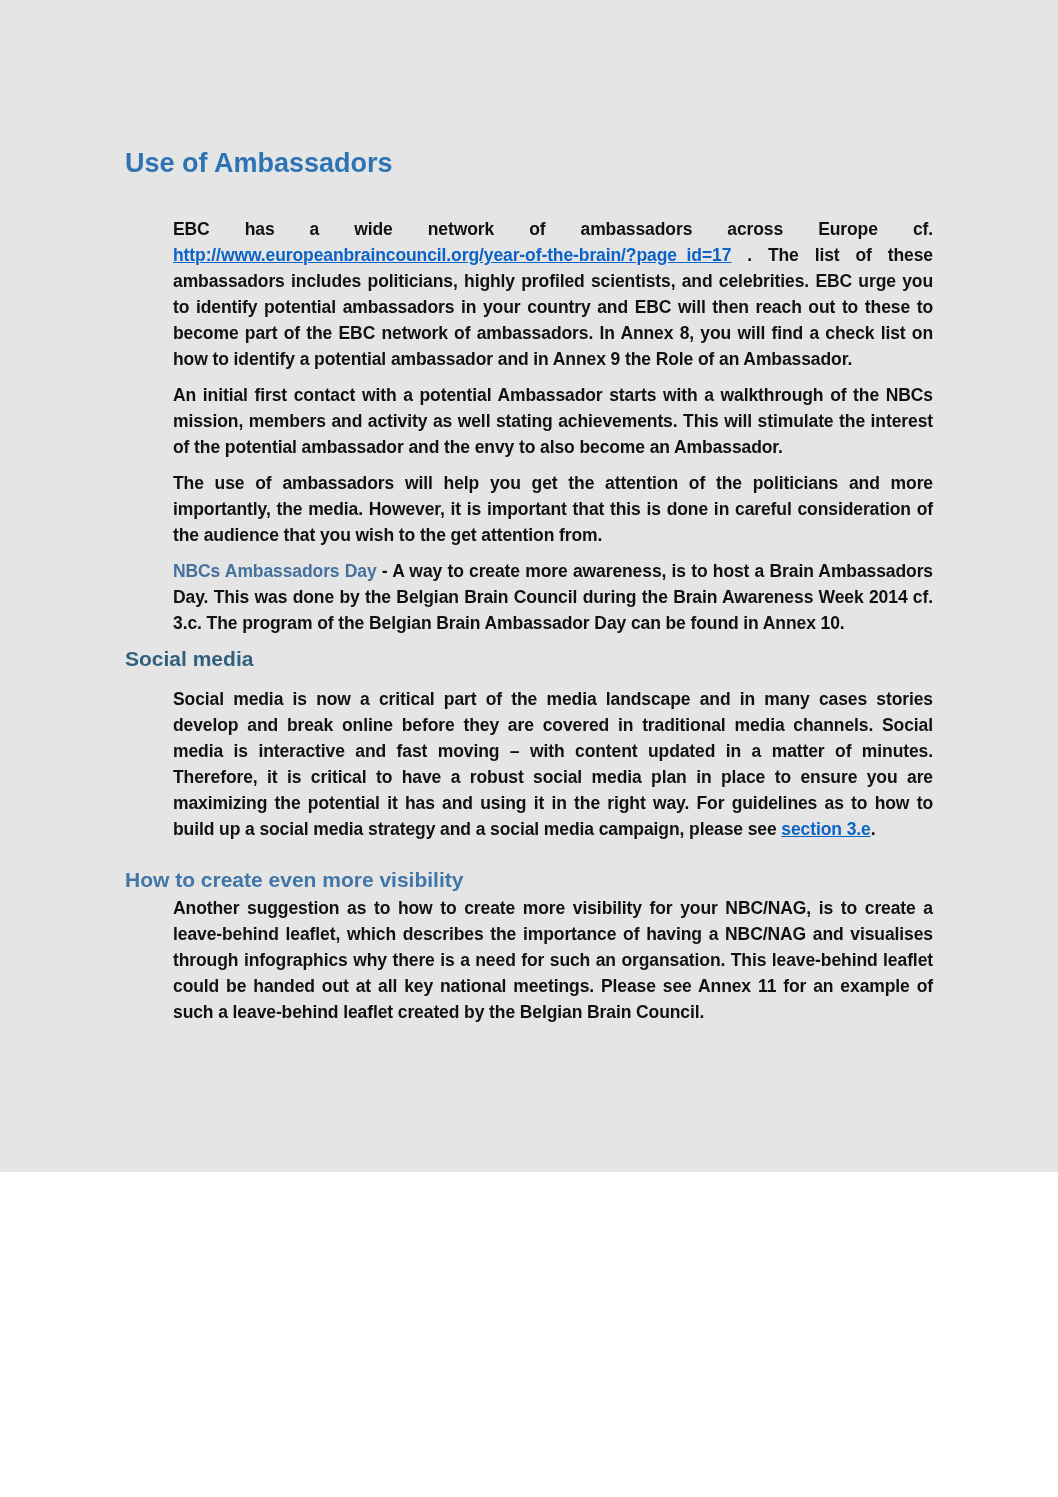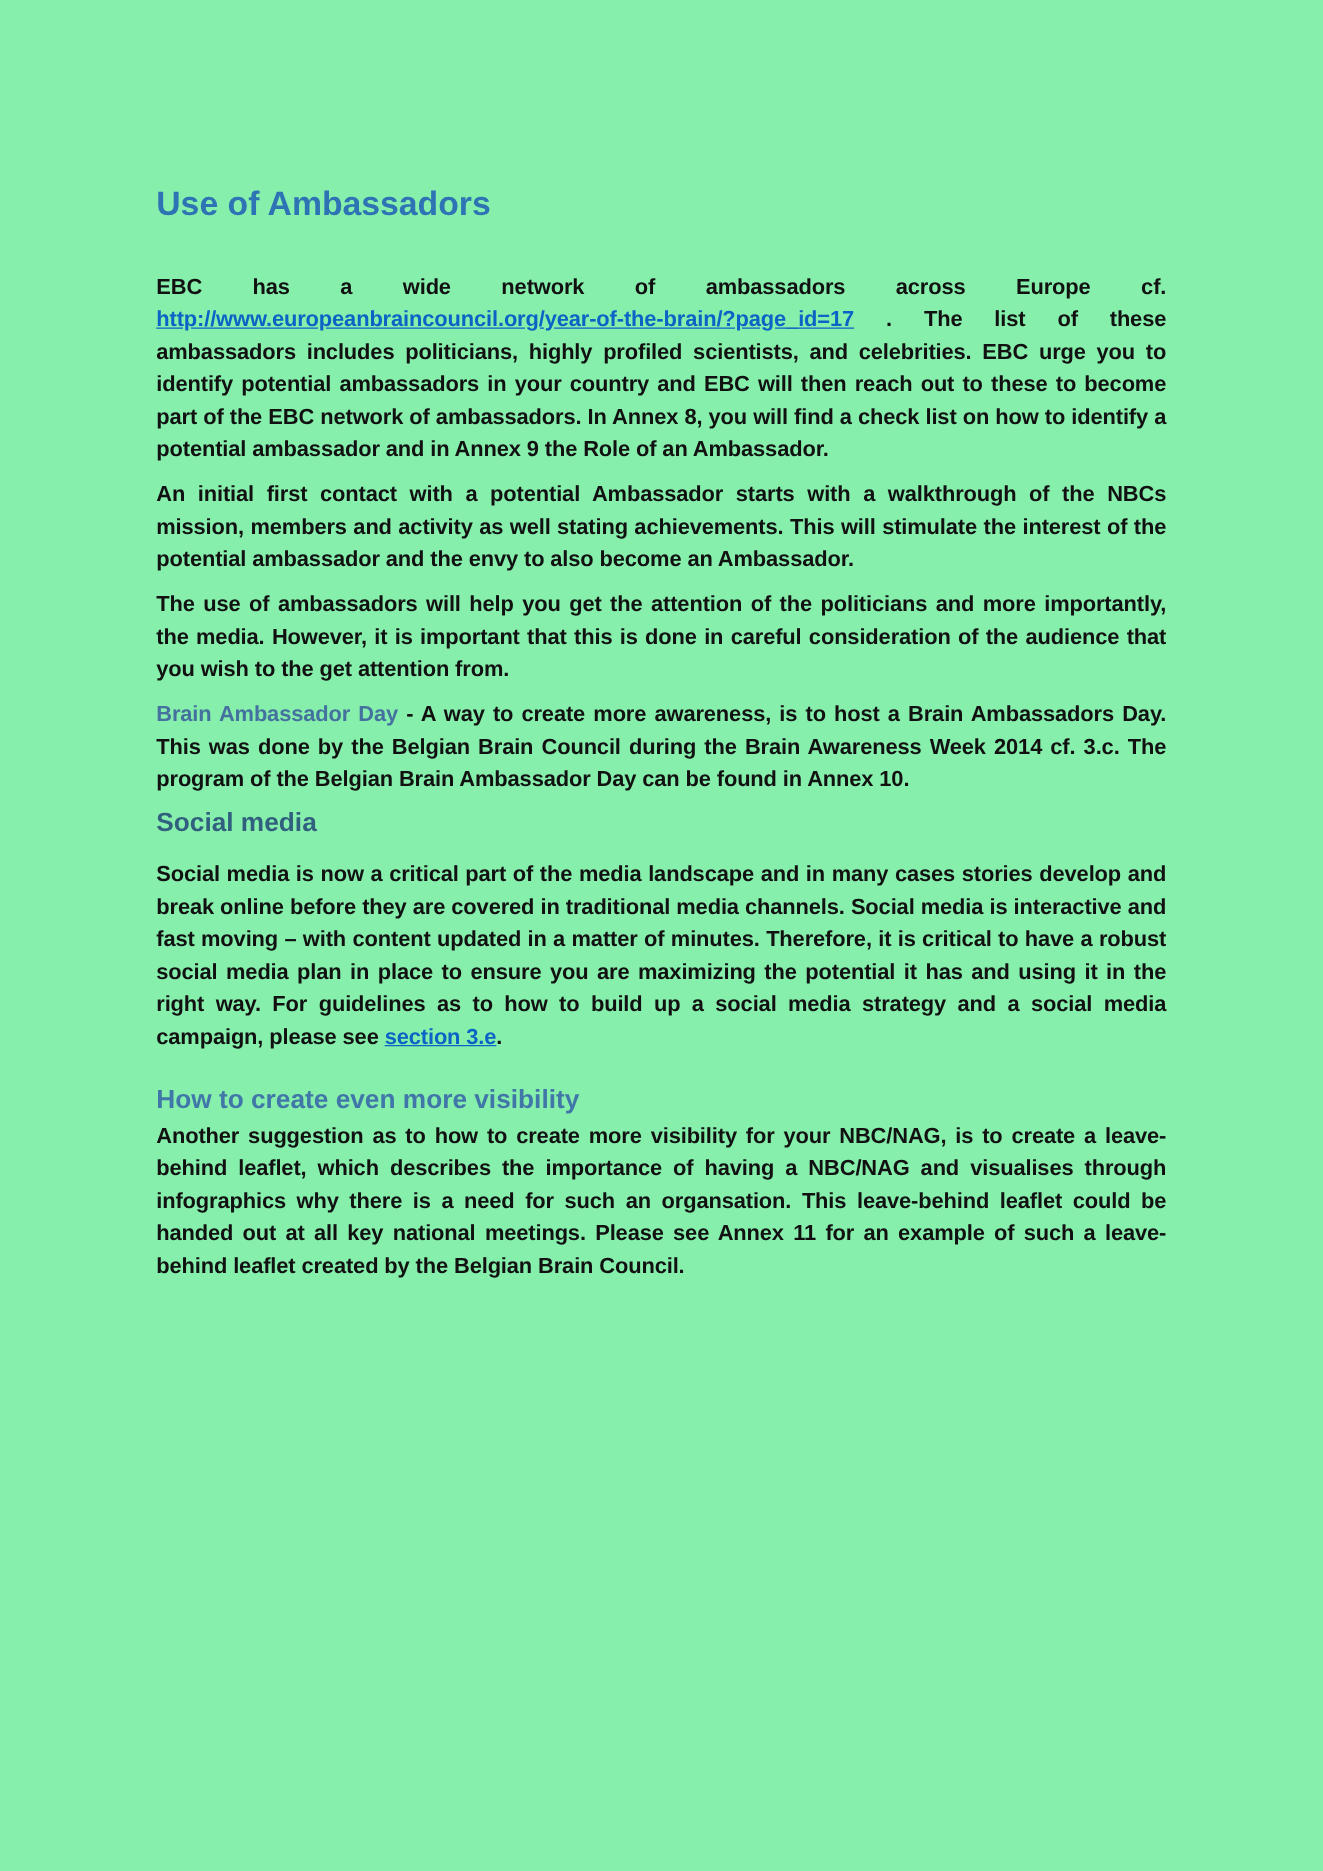--- a/index.html
+++ b/index.html
@@ -1,22 +1,22 @@
 <!DOCTYPE html>
 <html><head>
 <meta charset="utf-8">
 <style>
   * { margin: 0; padding: 0; box-sizing: border-box; }
   html, body { background: #ffffff; }
   .page {
     position: relative;
     width: 1058px;
-    height: 1497px;
+    height: 1172px;
     margin: 0 auto;
-    background: #86efac;
+    background: #e5e5e5;
     font-family: "Liberation Sans", sans-serif;
     color: #111111;
     overflow: hidden;
   }
   .content {
     position: absolute;
     left: 125px;
     top: 146px;
     width: 808px;
   }
@@ -28,20 +28,21 @@
     margin-bottom: 36px;
   }
   p.body-para {
     font-size: 17.5px;
     letter-spacing: -0.1px;
     line-height: 26px;
     font-weight: 600;
     text-align: justify;
     margin-bottom: 10px;
     color: #111111;
+    margin-left: 48px;
   }
   .inline-heading {
     color: #44719E;
   }
   .doc-link {
     color: #0B63C5;
     text-decoration: underline;
     cursor: pointer;
     font-weight: 600;
   }
@@ -69,21 +70,21 @@
   <div class="content">
 
     <h1 class="main-heading">Use of Ambassadors</h1>
 
     <p class="body-para"><span>EBC has a wide network of ambassadors across Europe cf. </span><a class="doc-link">http://www.europeanbraincouncil.org/year-of-the-brain/?page_id=17</a><span> . The list of these ambassadors includes politicians, highly profiled scientists, and celebrities. EBC urge you to identify potential ambassadors in your country and EBC will then reach out to these to become part of the EBC network of ambassadors. In Annex 8, you will find a check list on how to identify a potential ambassador and in Annex 9 the Role of an Ambassador.</span></p>
 
     <p class="body-para">An initial first contact with a potential Ambassador starts with a walkthrough of the NBCs mission, members and activity as well stating achievements. This will stimulate the interest of the potential ambassador and the envy to also become an Ambassador.</p>
 
     <p class="body-para">The use of ambassadors will help you get the attention of the politicians and more importantly, the media. However, it is important that this is done in careful consideration of the audience that you wish to the get attention from.</p>
 
-    <p class="body-para"><span class="inline-heading">Brain Ambassador Day</span><span> - A way to create more awareness, is to host a Brain Ambassadors Day. This was done by the Belgian Brain Council during the Brain Awareness Week 2014 cf. 3.c. The program of the Belgian Brain Ambassador Day can be found in Annex 10.</span></p>
+    <p class="body-para"><span class="inline-heading">NBCs Ambassadors Day</span><span> - A way to create more awareness, is to host a Brain Ambassadors Day. This was done by the Belgian Brain Council during the Brain Awareness Week 2014 cf. 3.c. The program of the Belgian Brain Ambassador Day can be found in Annex 10.</span></p>
 
     <h2 class="section-heading">Social media</h2>
 
     <p class="body-para"><span>Social media is now a critical part of the media landscape and in many cases stories develop and break online before they are covered in traditional media channels. Social media is interactive and fast moving – with content updated in a matter of minutes. Therefore, it is critical to have a robust social media plan in place to ensure you are maximizing the potential it has and using it in the right way. For guidelines as to how to build up a social media strategy and a social media campaign, please see </span><a class="doc-link">section 3.e</a><span>.</span></p>
 
     <h2 class="sub-heading">How to create even more visibility</h2>
 
     <p class="body-para">Another suggestion as to how to create more visibility for your NBC/NAG, is to create a leave-behind leaflet, which describes the importance of having a NBC/NAG and visualises through infographics why there is a need for such an organsation. This leave-behind leaflet could be handed out at all key national meetings. Please see Annex 11 for an example of such a leave-behind leaflet created by the Belgian Brain Council.</p>
 
   </div>

